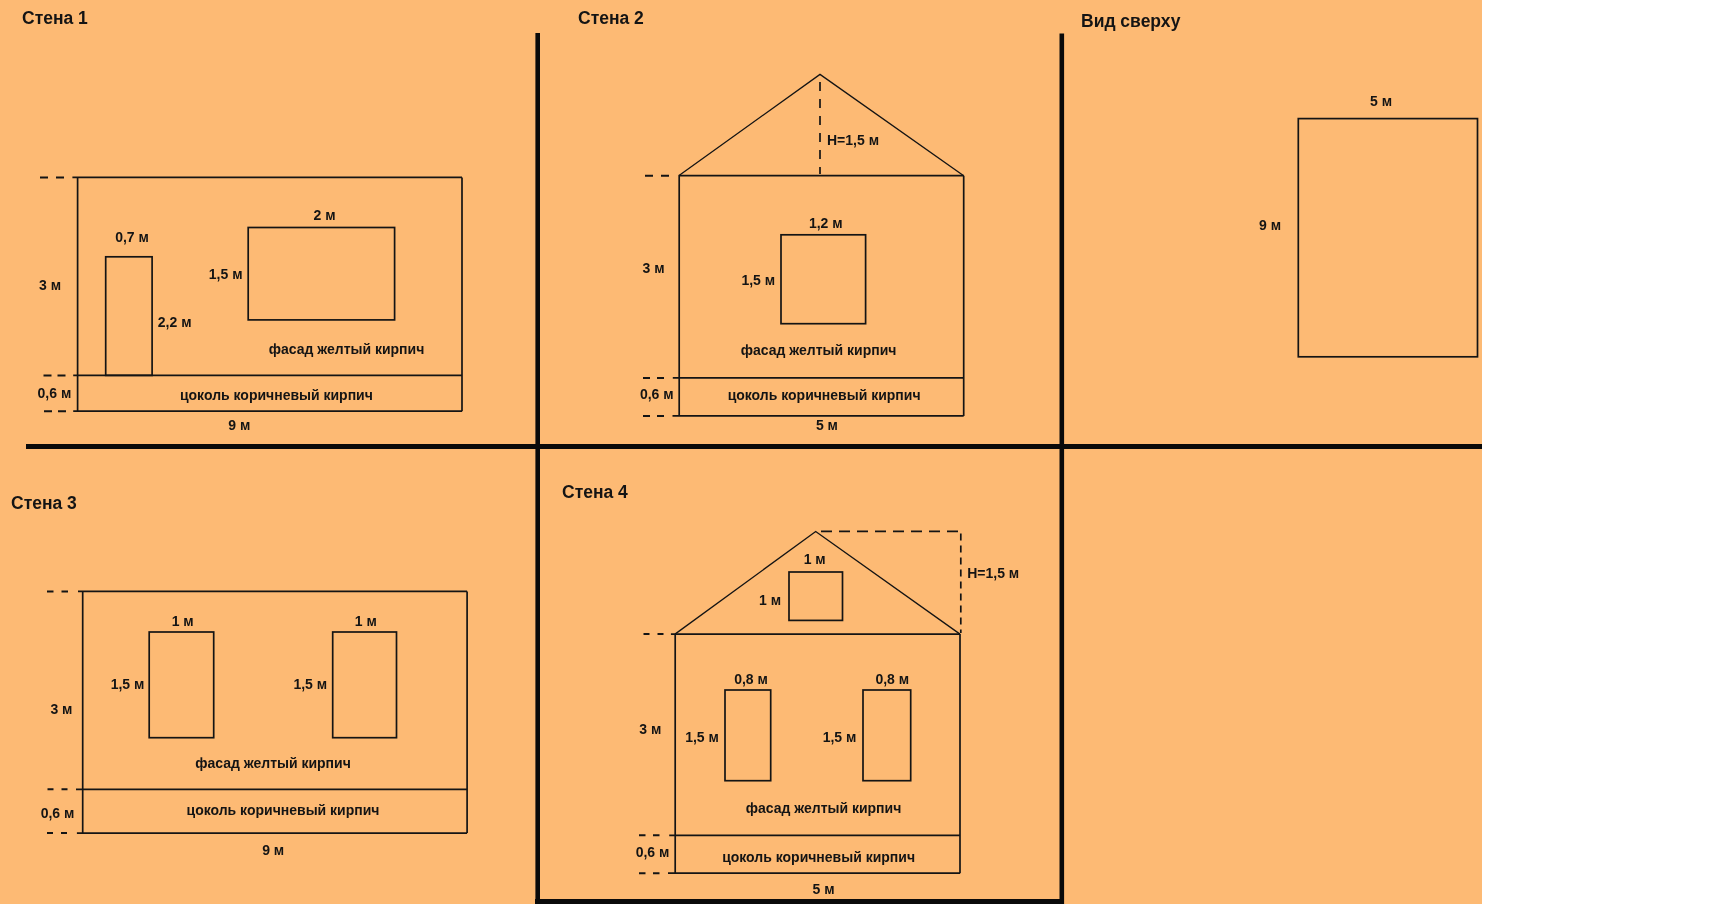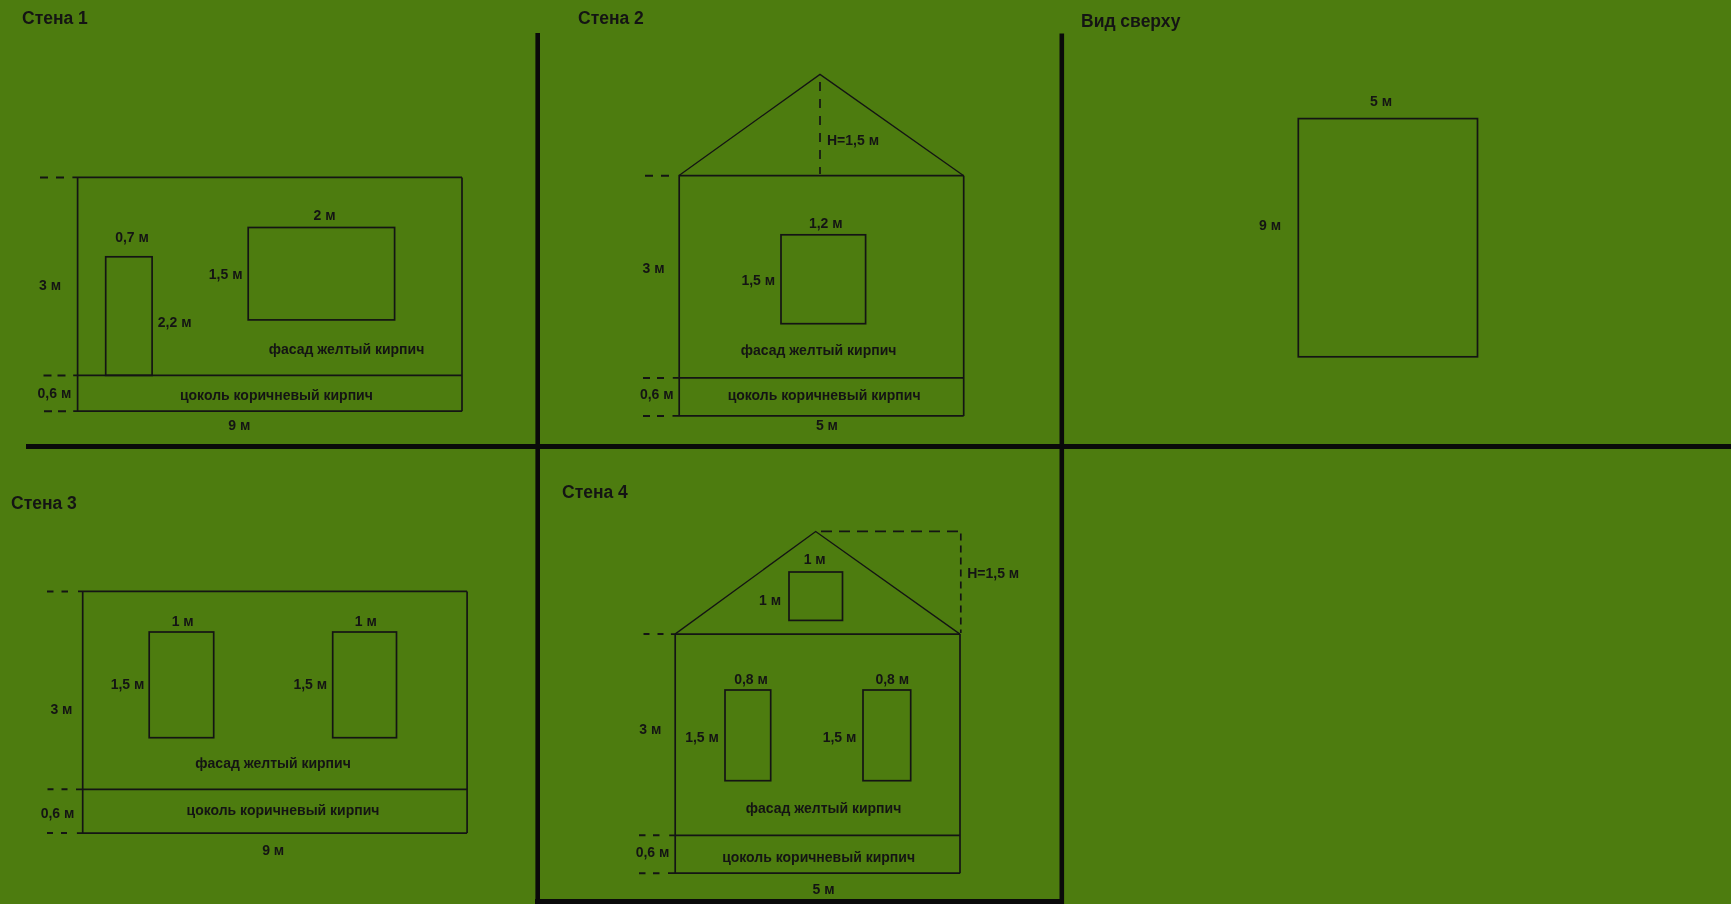--- a/index.html
+++ b/index.html
@@ -1,16 +1,16 @@
 <!DOCTYPE html>
 <html><head>
 <meta charset="utf-8">
 <style>
   html,body{margin:0;padding:0;background:#ffffff;}
-  #page{position:relative;width:1731px;height:904px;background:#4d7c0f;overflow:hidden;}
+  #page{position:relative;width:1482px;height:904px;background:#fdba74;overflow:hidden;}
   svg{position:absolute;left:0;top:0;}
   text{font-family:"Liberation Sans", sans-serif;font-weight:bold;fill:#141414;}
   .lbl{font-size:14px;}
   .ttl{font-size:17.5px;}
 </style>
 </head>
 <body>
 <div id="page">
 <svg width="1731" height="904" viewBox="0 0 1731 904">
 

